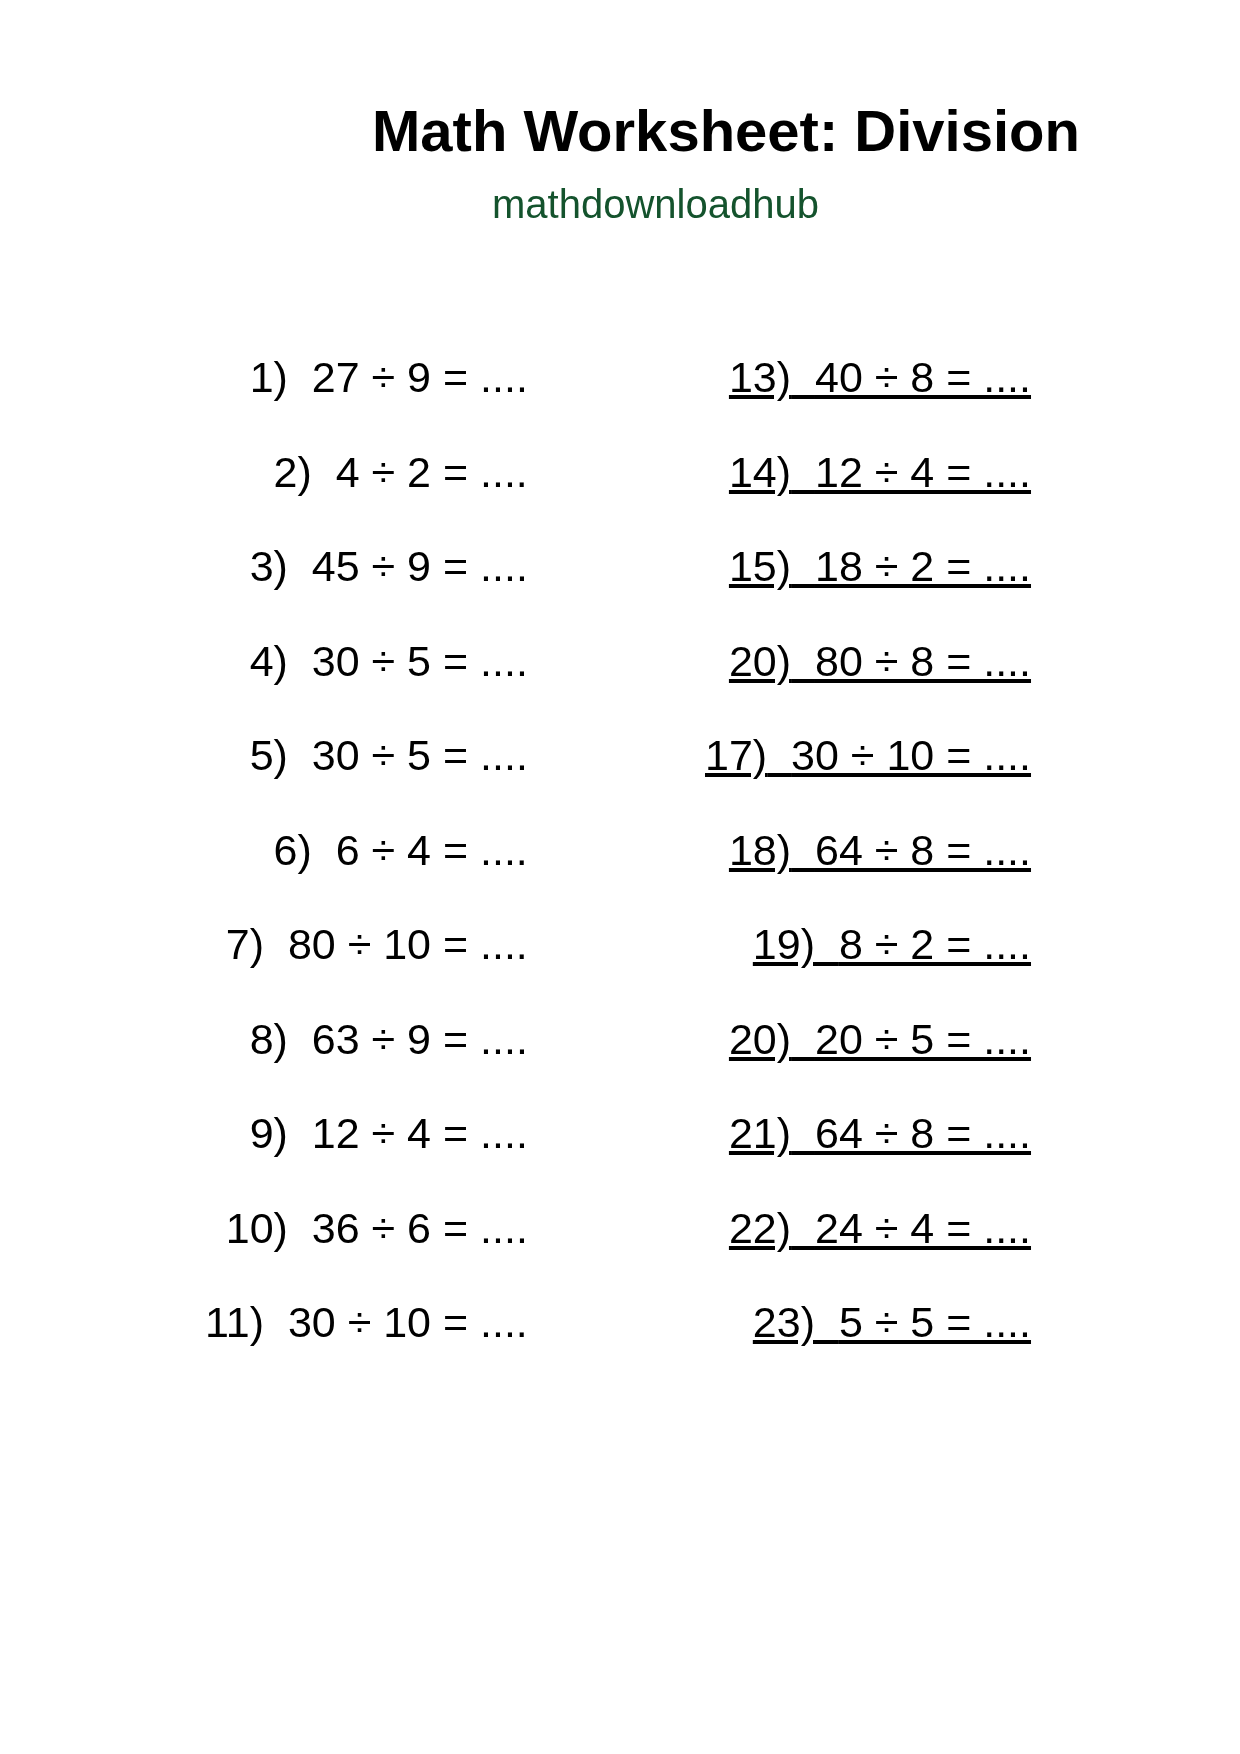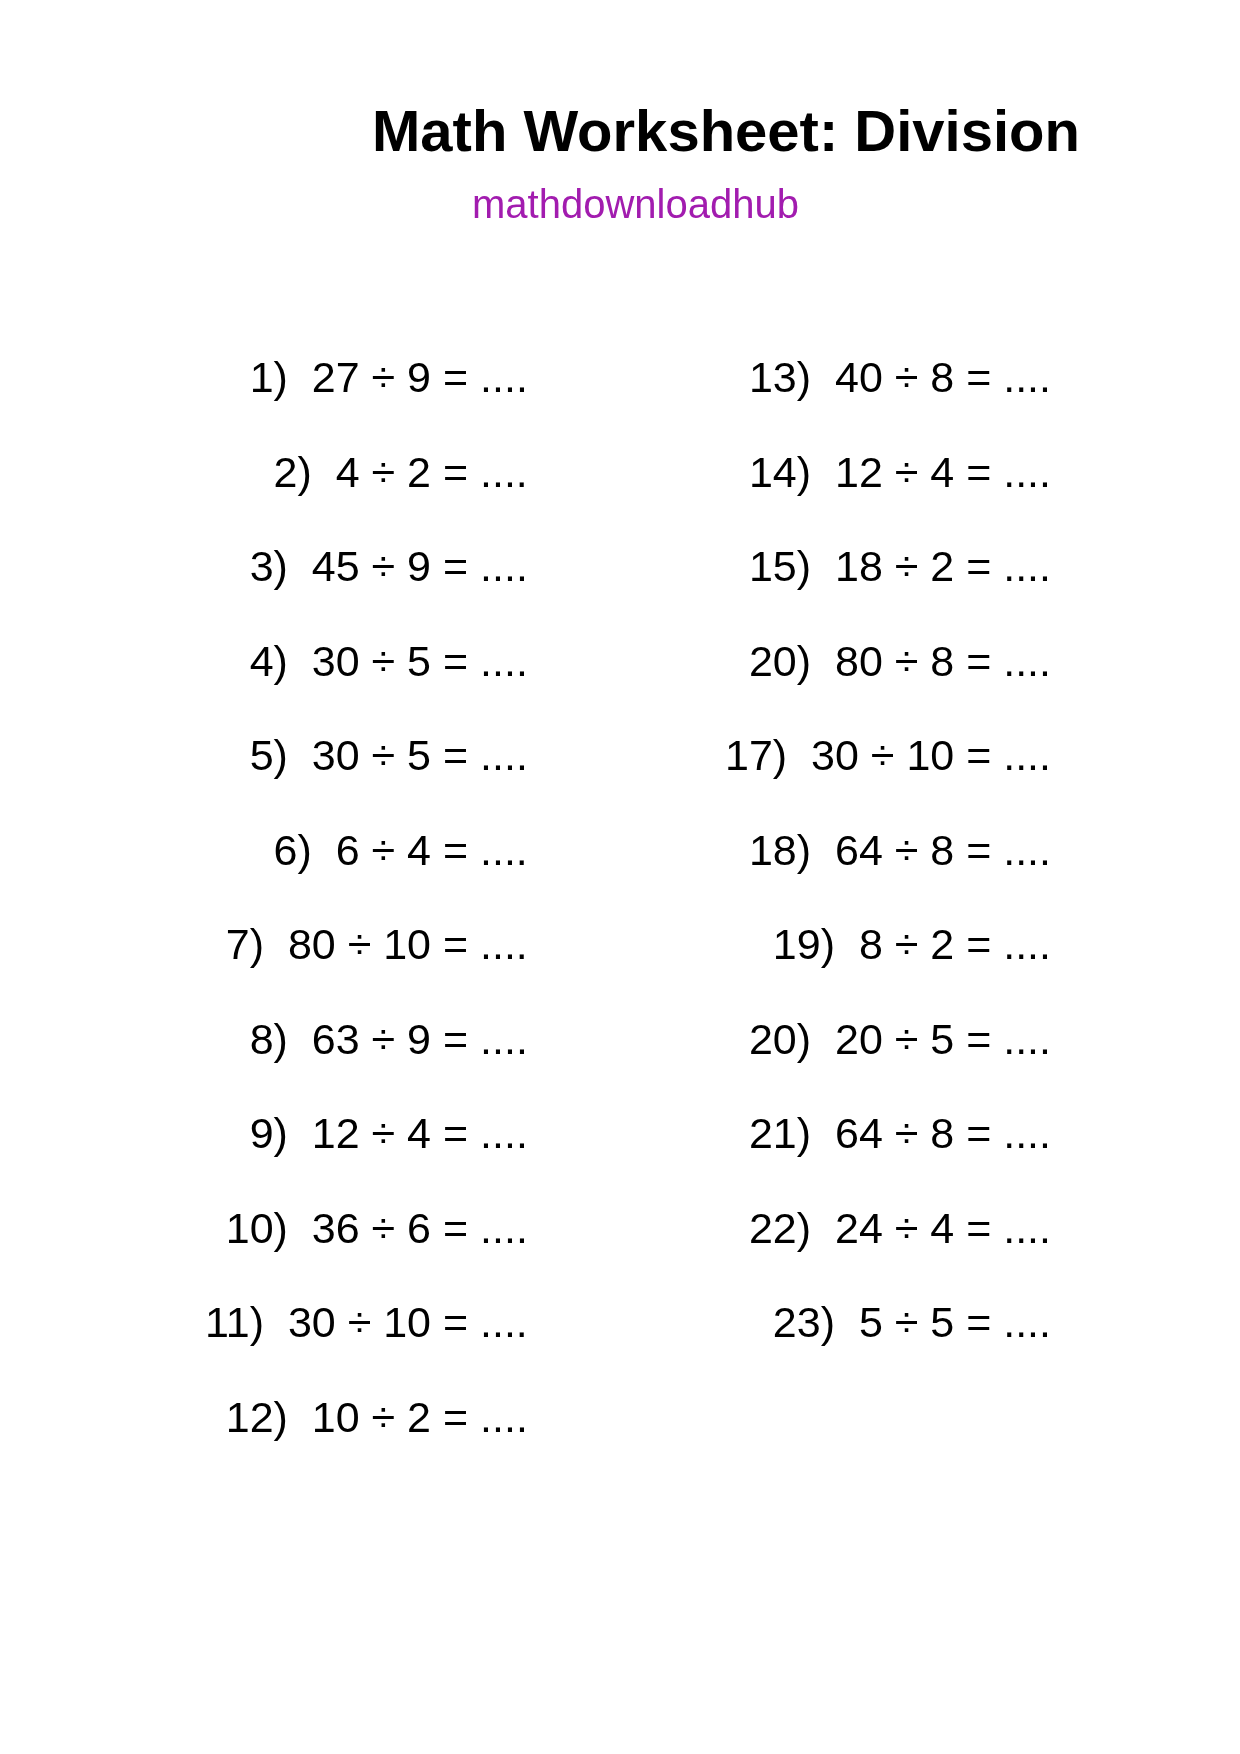--- a/index.html
+++ b/index.html
@@ -20,34 +20,34 @@
       left: 372px;
       top: 98px;
       font-size: 58px;
       line-height: 66px;
       white-space: nowrap;
       margin: 0;
       font-weight: bold;
     }
     .subtitle {
       position: absolute;
-      left: 472px;
+      left: 492px;
       top: 181px;
       font-size: 40px;
       line-height: 46px;
-      color: #a21caf;
+      color: #14532d;
       white-space: nowrap;
     }
     .column {
       position: absolute;
       top: 352px;
       text-align: right;
     }
     .column.left { left: 205px; }
-    .column.right { left: 725px; }
+    .column.right { left: 705px; text-decoration: underline; }
     .problem {
       height: 94.5px;
       font-size: 43px;
       line-height: 50px;
       white-space: pre;
     }
     .num { display: inline; }
     .expr { display: inline; }
   </style>
 </head>
@@ -61,21 +61,20 @@
   <div class="problem"><span class="num">2)</span>  <span class="expr">4 ÷ 2 = ....</span></div>
   <div class="problem"><span class="num">3)</span>  <span class="expr">45 ÷ 9 = ....</span></div>
   <div class="problem"><span class="num">4)</span>  <span class="expr">30 ÷ 5 = ....</span></div>
   <div class="problem"><span class="num">5)</span>  <span class="expr">30 ÷ 5 = ....</span></div>
   <div class="problem"><span class="num">6)</span>  <span class="expr">6 ÷ 4 = ....</span></div>
   <div class="problem"><span class="num">7)</span>  <span class="expr">80 ÷ 10 = ....</span></div>
   <div class="problem"><span class="num">8)</span>  <span class="expr">63 ÷ 9 = ....</span></div>
   <div class="problem"><span class="num">9)</span>  <span class="expr">12 ÷ 4 = ....</span></div>
   <div class="problem"><span class="num">10)</span>  <span class="expr">36 ÷ 6 = ....</span></div>
   <div class="problem"><span class="num">11)</span>  <span class="expr">30 ÷ 10 = ....</span></div>
-  <div class="problem"><span class="num">12)</span>  <span class="expr">10 ÷ 2 = ....</span></div>
 </div>
 
 <div class="column right">
   <div class="problem"><span class="num">13)</span>  <span class="expr">40 ÷ 8 = ....</span></div>
   <div class="problem"><span class="num">14)</span>  <span class="expr">12 ÷ 4 = ....</span></div>
   <div class="problem"><span class="num">15)</span>  <span class="expr">18 ÷ 2 = ....</span></div>
   <div class="problem"><span class="num">20)</span>  <span class="expr">80 ÷ 8 = ....</span></div>
   <div class="problem"><span class="num">17)</span>  <span class="expr">30 ÷ 10 = ....</span></div>
   <div class="problem"><span class="num">18)</span>  <span class="expr">64 ÷ 8 = ....</span></div>
   <div class="problem"><span class="num">19)</span>  <span class="expr">8 ÷ 2 = ....</span></div>

